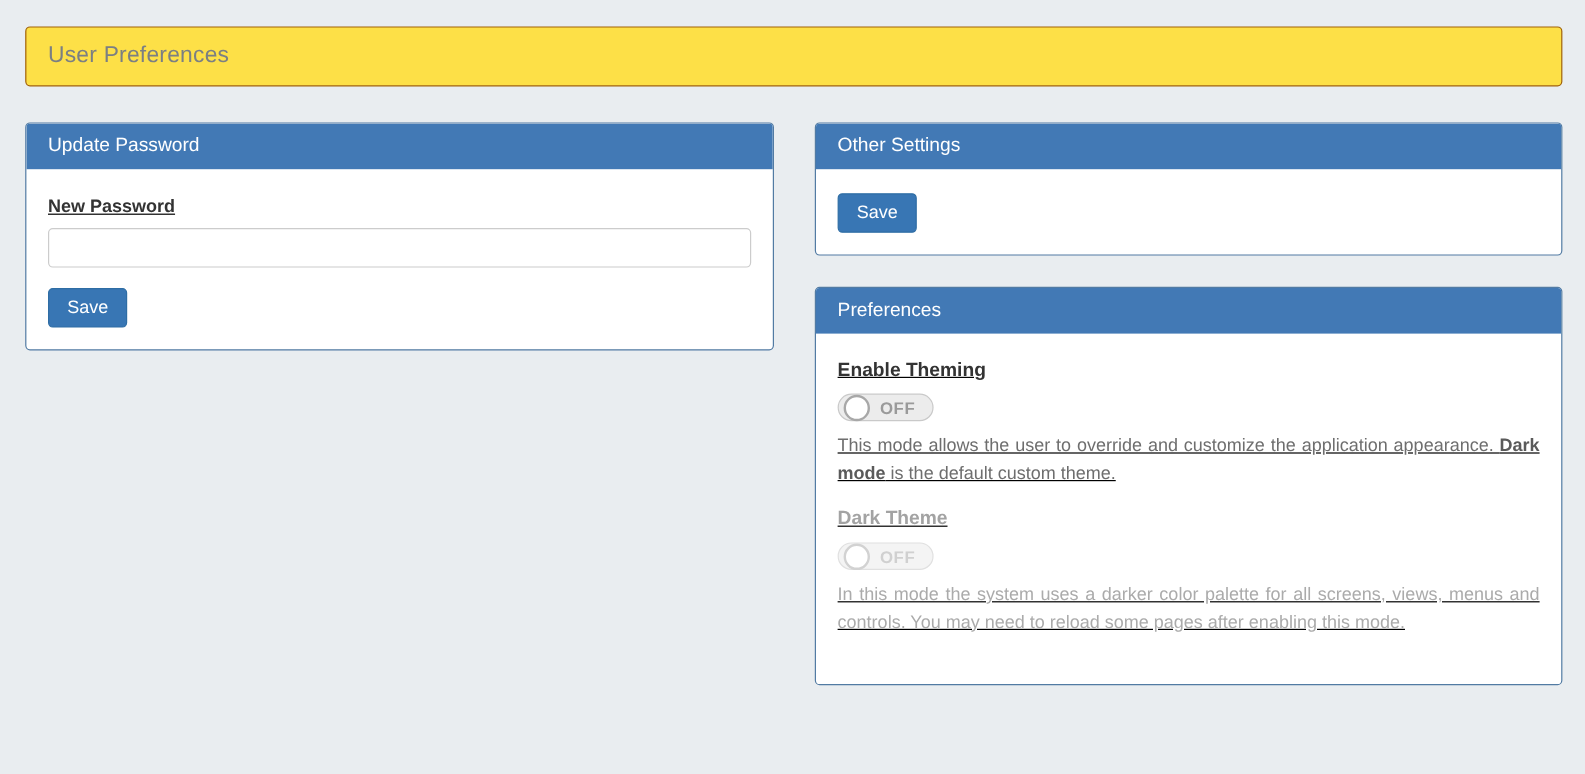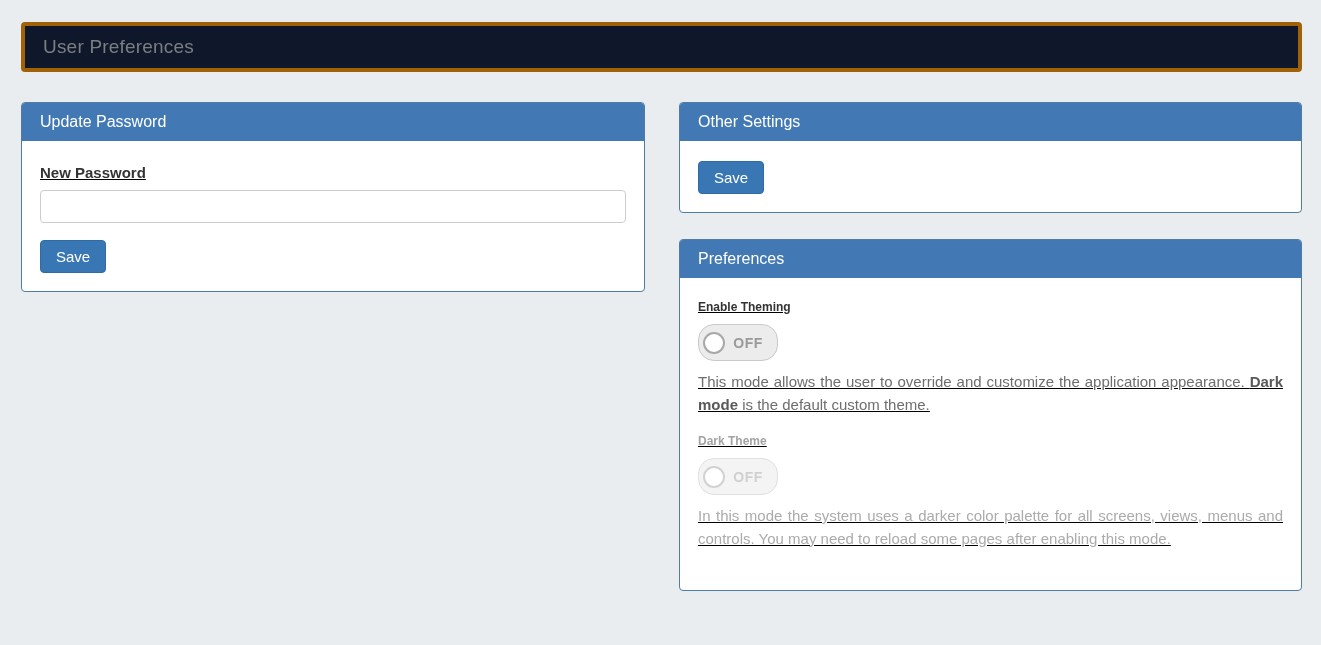--- a/index.html
+++ b/index.html
@@ -8,22 +8,22 @@
     font-family: "Liberation Sans", sans-serif;
     background: #e9edf0;
     overflow: hidden;
   }
   .page {
     width: 1321px; height: 645px;
     padding: 22px 19px 0 21px;
   }
   
   .titlebar {
-    background: #0f172a;
-    border: 4px solid #a16207;
+    background: #fde047;
+    border: 1px solid #a16207;
     border-radius: 4px;
     height: 50px;
     display: flex;
     align-items: center;
     padding: 0 18px;
     margin-bottom: 30px;
   }
   .titlebar h1 {
     font-size: 19px;
     font-weight: 400;
@@ -103,21 +103,21 @@
     background: #ffffff;
     margin-right: 10px;
     cursor: pointer;
   }
   .check-label { font-size: 15px; color: #333333; cursor: pointer; }
 
   
   .toggle {
     display: inline-flex;
     align-items: center;
-    width: 80px; height: 37px;
+    width: 80px; height: 23px;
     background: #ececec;
     border: 1px solid #c9c9c9;
     border-radius: 16px;
     padding: 0 6px 0 4px;
     margin: 2px 0 10px 0;
     cursor: pointer;
     user-select: none;
   }
   .toggle .knob {
     width: 22px; height: 22px;
@@ -136,21 +136,21 @@
   }
   .toggle.disabled {
     background: #f4f4f4;
     border-color: #e0e0e0;
   }
   .toggle.disabled .knob { border-color: #d2d2d2; }
   .toggle.disabled .state { color: #d0d0d0; }
 
   
   .setting-label {
-    font-size: 12px;
+    font-size: 16px;
     font-weight: 700;
     color: #333333;
     margin: 4px 0 8px 0;
     display: block;
   }
   .setting-label.muted { color: #a3a3a3; }
   .setting-desc {
     font-size: 15px;
     line-height: 1.5;
     color: #6e6e6e;

